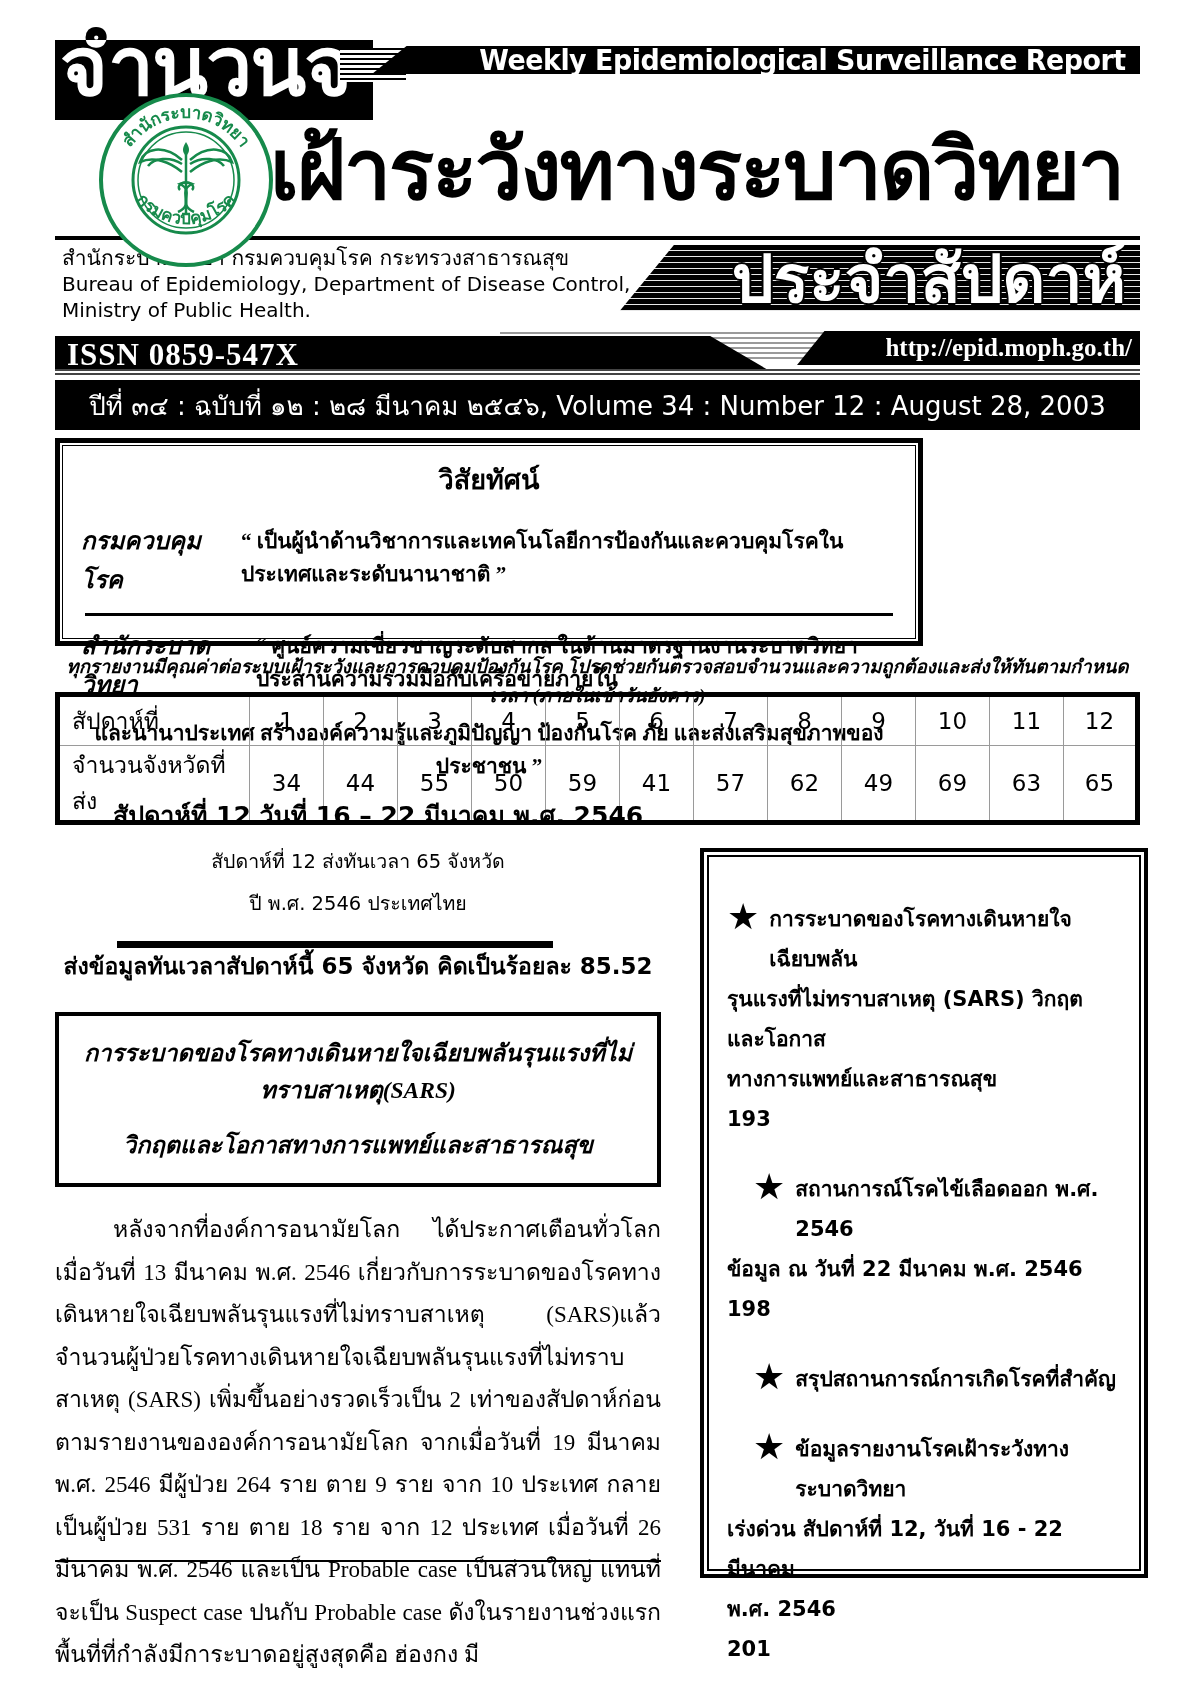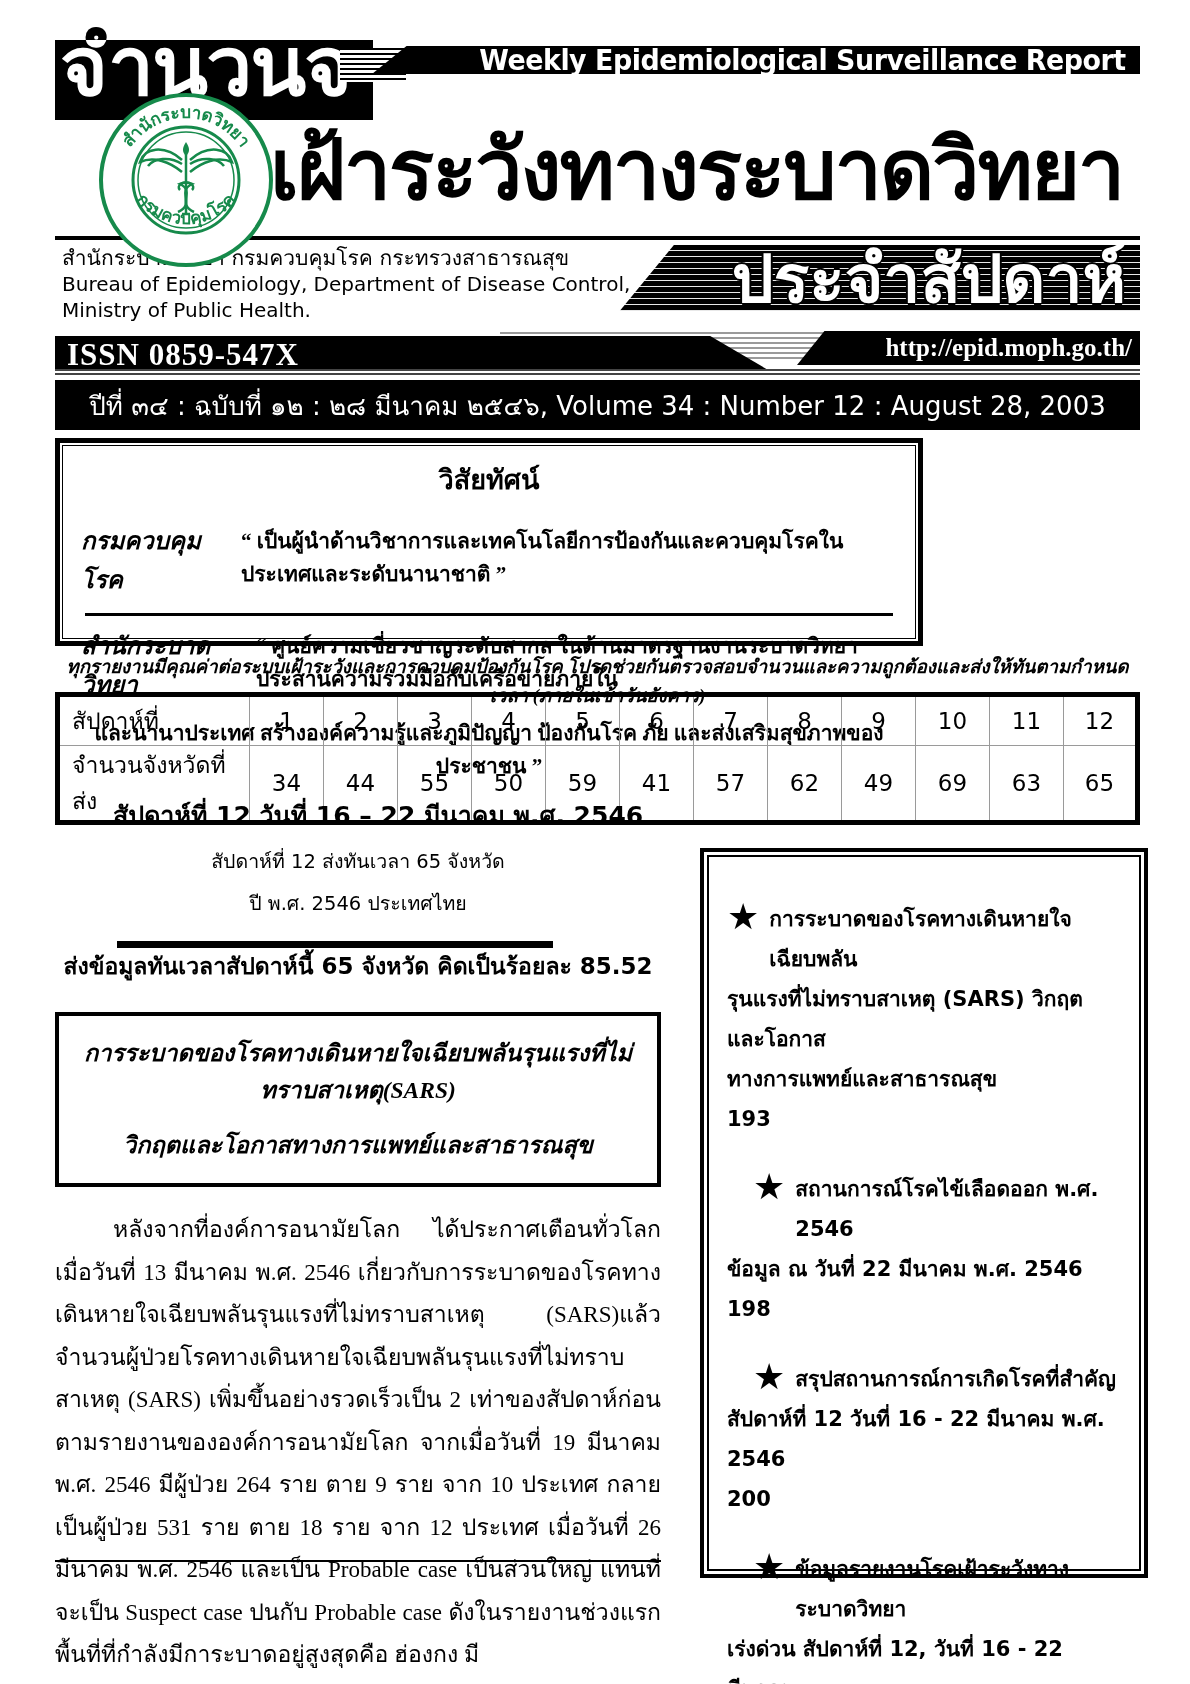--- a/index.html
+++ b/index.html
@@ -269,24 +269,20 @@
           <span>ข้อมูล ณ วันที่  22 มีนาคม พ.ศ. 2546</span>
           <span class="toc-page">198</span>
         </div>
       </div>
 
       <div class="toc-entry indent">
         <div class="toc-first">
           <span class="star">★</span>
           <span>สรุปสถานการณ์การเกิดโรคที่สำคัญ</span>
         </div>
-        <div class="toc-last">
-          <span>สัปดาห์ที่ 12 วันที่ 16  - 22  มีนาคม พ.ศ. 2546</span>
-          <span class="toc-page">200</span>
-        </div>
       </div>
 
       <div class="toc-entry indent">
         <div class="toc-first">
           <span class="star">★</span>
           <span>ข้อมูลรายงานโรคเฝ้าระวังทางระบาดวิทยา</span>
         </div>
         <div>เร่งด่วน สัปดาห์ที่ 12, วันที่  16  - 22  มีนาคม</div>
         <div class="toc-last">
           <span>พ.ศ. 2546</span>

